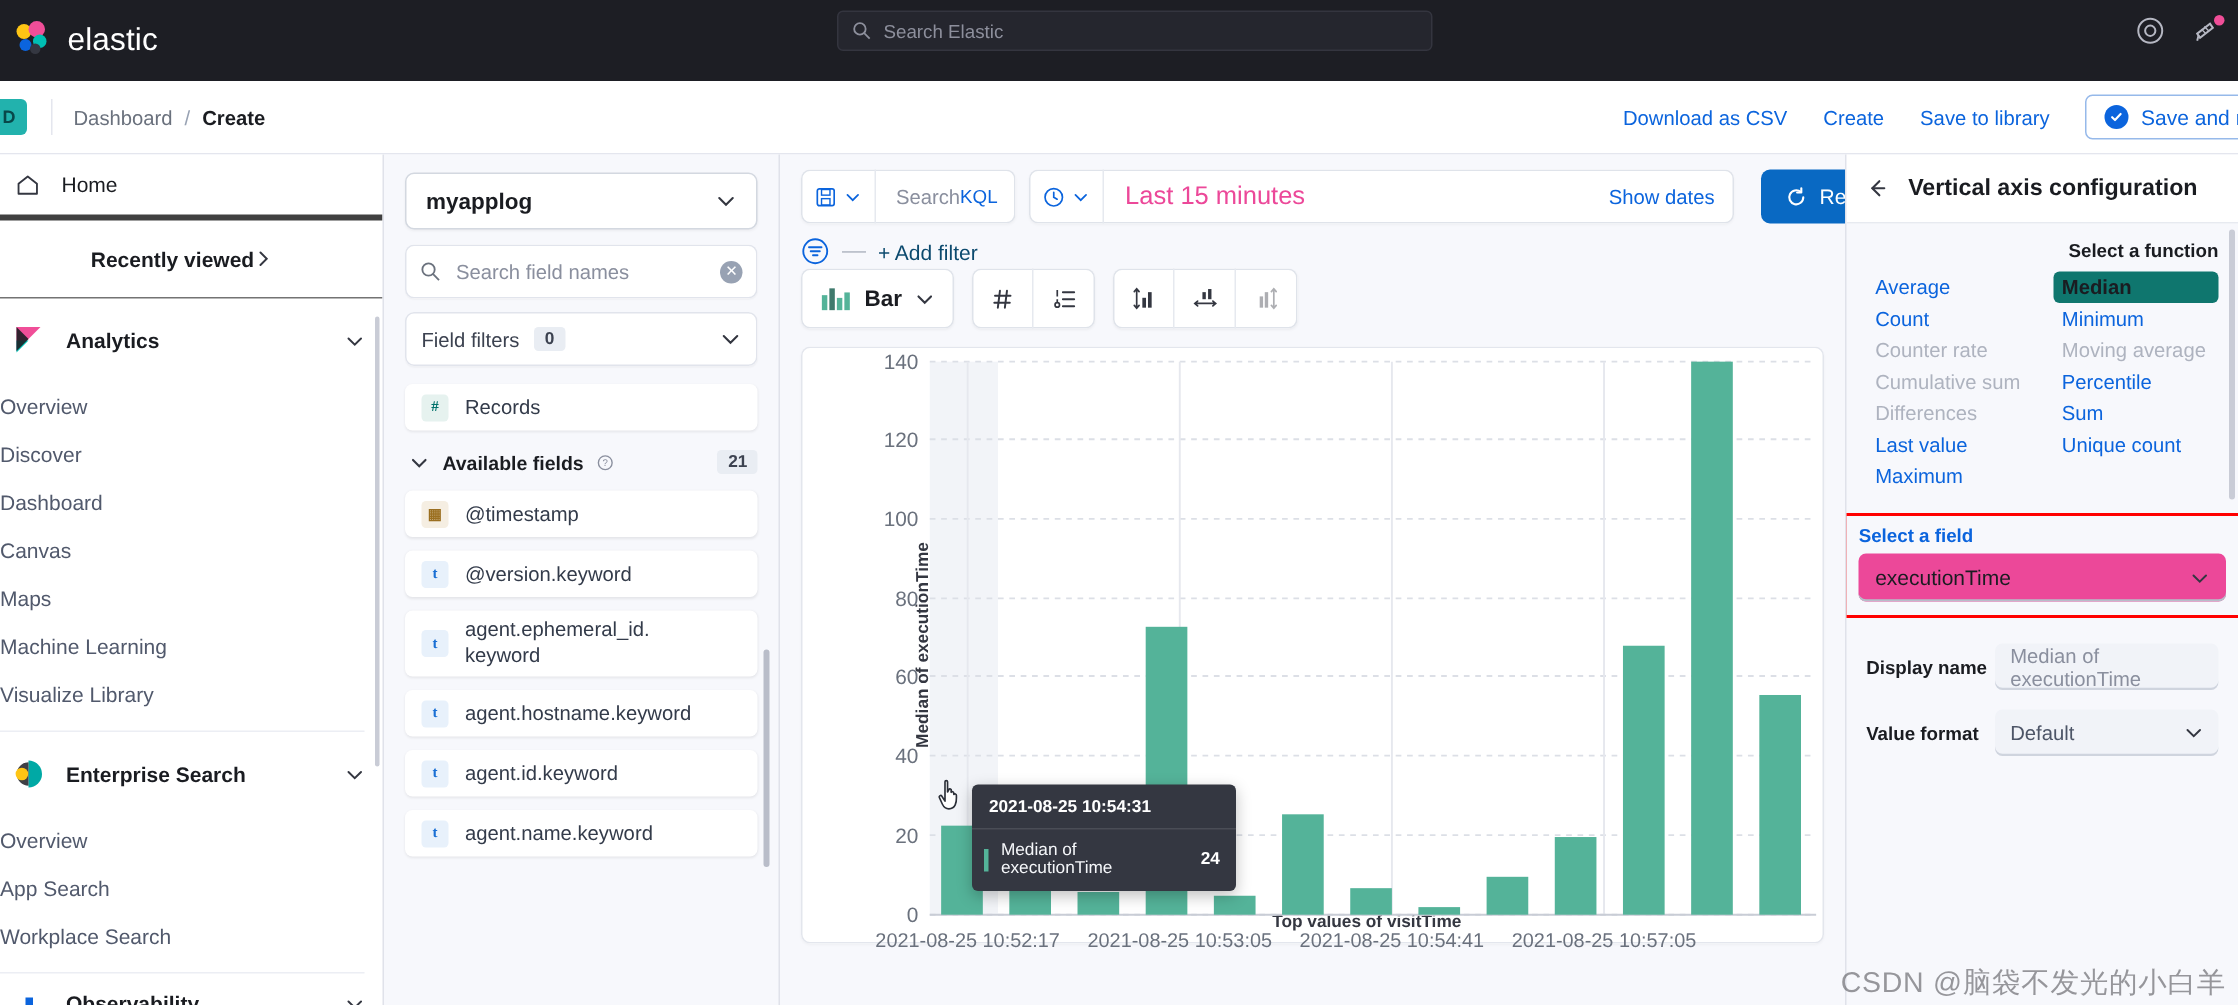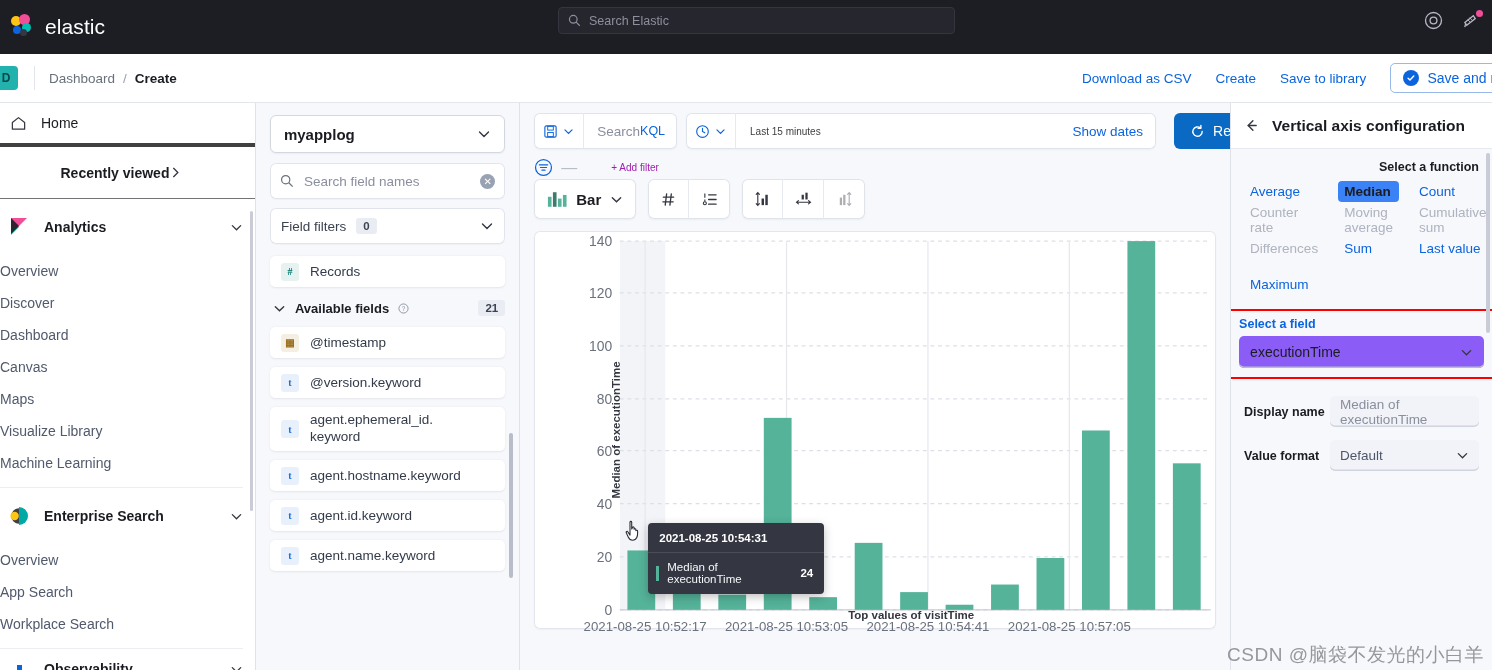--- a/index.html
+++ b/index.html
@@ -125,28 +125,28 @@
     flex: 1; height: 36px; background: #fff; border-radius: 6px; display: flex; align-items: center;
     box-shadow: inset 0 0 0 1px #dfe3ea, 0 1px 2px rgba(0,0,0,.04);
   }
   .qsave { display: flex; align-items: center; gap: 5px; padding: 0 9px; border-right: 1px solid #e6e9ef; height: 100%; }
   .qinput { flex: 1; padding-left: 13px; font-size: 13.5px; color: #8a8f9e; }
   .qkql { padding-right: 12px; font-size: 12.5px; color: #0b64dd; }
   .timebox {
     width: 470px; height: 36px; background: #fff; border-radius: 6px; display: flex; align-items: center;
     box-shadow: inset 0 0 0 1px #dfe3ea, 0 1px 2px rgba(0,0,0,.04);
   }
-  .tdate { flex: 1; padding-left: 14px; font-size: 10px; color: #404040; }
+  .tdate { flex: 1; padding-left: 14px; font-size: 17px; color: #ec4899; }
   .tshow { padding-right: 13px; font-size: 13.5px; color: #0b64dd; }
   .refresh-btn {
     background: #0969c3; color: #fff; border-radius: 6px; height: 36px; padding: 0 16px;
     display: flex; align-items: center; gap: 8px; font-size: 14px; margin-left: 9px; margin-right: -62px;
   }
   .filterrow { margin-top: 9px; display: flex; align-items: center; gap: 8px; }
-  .filter-add { color: #a21caf; font-size: 10px; margin-left: 26px; }
+  .filter-add { color: #0c4a6e; font-size: 14px; }
 
   .workspace { flex: 1; padding: 10px 14px 0 14px; }
   .chart-toolbar { display: flex; align-items: center; gap: 12px; }
   .ct-btn {
     background: #fff; border-radius: 6px; height: 40px; display: flex; align-items: center;
     gap: 9px; padding: 0 13px; box-shadow: inset 0 0 0 1px #dfe3ea, 0 1px 2px rgba(0,0,0,.05);
     font-size: 15px; font-weight: bold; color: #1a1c21;
   }
   .btn-grp { display: flex; box-shadow: inset 0 0 0 1px #dfe3ea, 0 1px 2px rgba(0,0,0,.05); border-radius: 6px; background: #fff; }
   .gbtn { width: 41px; height: 40px; display: flex; align-items: center; justify-content: center;
@@ -179,30 +179,30 @@
   .cursor-ic { position: absolute; left: 90px; bottom: 82px; z-index: 10; }
 
   
   .rightpanel { width: 307px; background: #f7f8fc; border-left: 1px solid #e0e2ea;
     position: relative; overflow: hidden; }
   .rp-head { height: 46px; background: #fff; display: flex; align-items: center; gap: 13px;
     padding-left: 13px; border-bottom: 1px solid #e7eaf0; }
   .rp-title { font-size: 15.5px; font-weight: bold; color: #1a1c21; }
   .rp-body { padding: 11px 13px 0 13px; }
   .rp-sub { font-size: 12.5px; font-weight: bold; color: #1a1c21; margin-bottom: 7px; text-align: right; }
-  .fn-grid { display: grid; grid-template-columns: 1fr 1fr 1fr 1fr; gap: 0 14px; }
+  .fn-grid { display: grid; grid-template-columns: 1fr 1fr; gap: 0 14px; }
   .fn-item { font-size: 13.5px; padding: 3px 6px; border-radius: 4px; color: #0b64dd; }
   .fn-item.disabled { color: #aeb3bf; }
-  .fn-item.selected { background: #3b82f6; color: #1a1c21; font-weight: bold; }
+  .fn-item.selected { background: #0f766e; color: #1a1c21; font-weight: bold; }
   .field-box {
     margin-top: 14px; border: 2.5px solid #ff0000; padding: 6px 8px 9px 8px;
   }
   .field-lbl { font-size: 12.5px; font-weight: bold; color: #0b64dd; margin-bottom: 5px; }
   .field-select {
-    height: 32px; background: #8b5cf6; border-radius: 5px; display: flex; align-items: center;
+    height: 32px; background: #ec4899; border-radius: 5px; display: flex; align-items: center;
     justify-content: space-between; padding: 0 11px; font-size: 14px; color: #1a1c21;
     box-shadow: inset 0 -1.5px 0 #b7bdc9;
   }
   .cfg-row { display: flex; align-items: center; margin-top: 13px; }
   .cfg-lbl { width: 86px; font-size: 12.5px; font-weight: bold; color: #1a1c21; }
   .cfg-val {
     flex: 1; height: 31px; background: #f1f3f8; border-radius: 5px; display: flex;
     align-items: center; justify-content: space-between; padding: 0 10px;
     font-size: 13.5px; color: #4d5567; box-shadow: inset 0 -1.5px 0 #cfd4de;
   }
@@ -315,24 +315,24 @@
     <div class="nav-item">
         <span>Dashboard</span>
       </div>
     <div class="nav-item">
         <span>Canvas</span>
       </div>
     <div class="nav-item">
         <span>Maps</span>
       </div>
     <div class="nav-item">
+        <span>Machine Learning</span>
+      </div>
+    <div class="nav-item">
         <span>Visualize Library</span>
-      </div>
-    <div class="nav-item">
-        <span>Machine Learning</span>
       </div>
     <div class="nav-divider"></div>
 
     <div class="nav-group-hdr">
       <span class="icon-ent">
         <svg width="22" height="22" viewBox="0 0 22 22">
           <path d="M11 2 A9 9 0 0 1 11 20 Z" fill="#00a9a5"></path>
           <path d="M11 3.2 A7.8 7.8 0 0 0 11 18.8 Z" fill="#1d1e24" opacity=".85"></path>
           <circle cx="6.6" cy="11" r="4.2" fill="#fec514"></circle>
         </svg>

